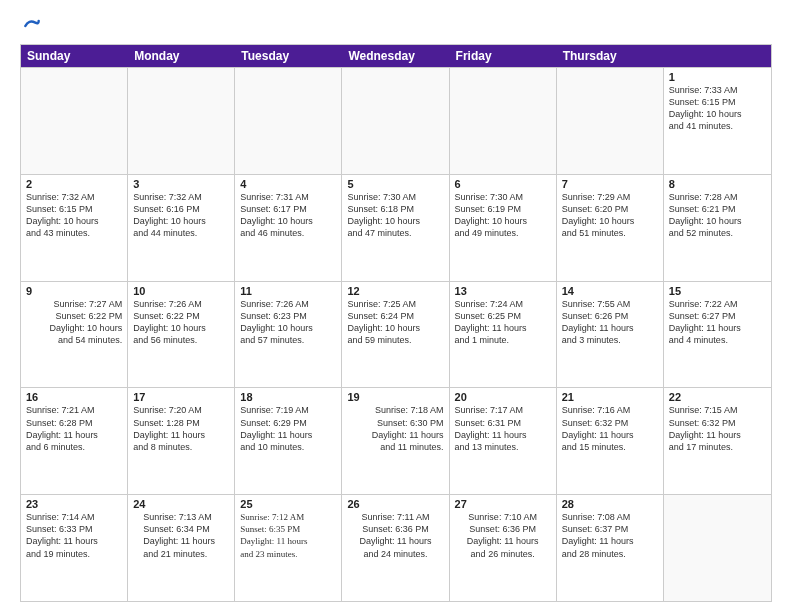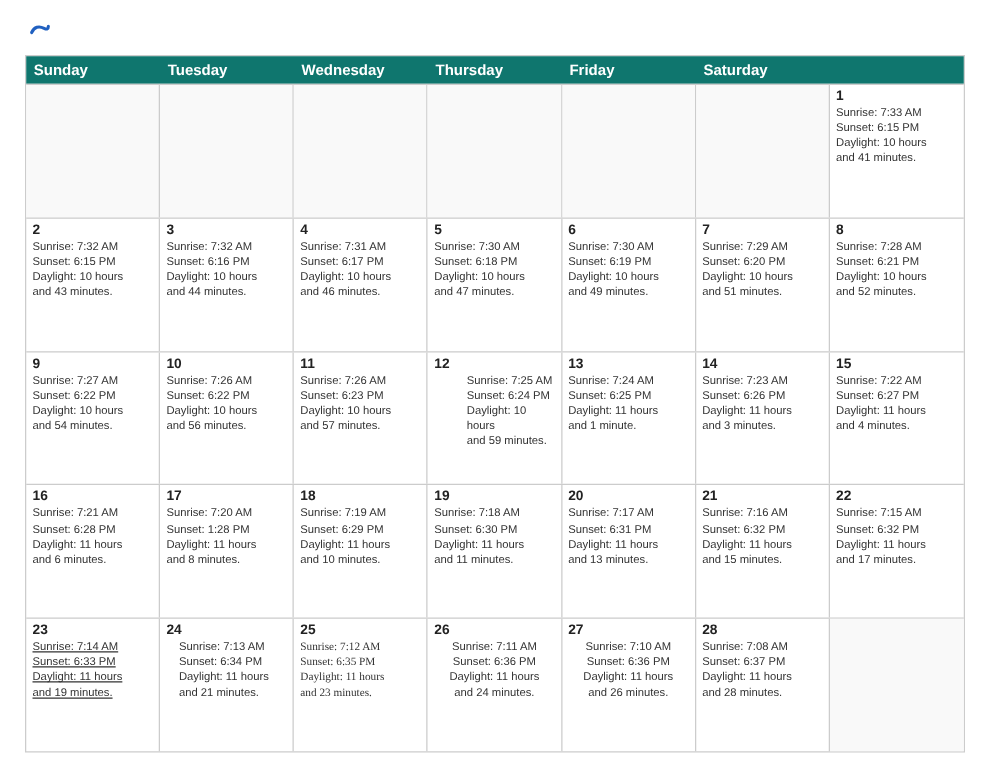--- a/index.html
+++ b/index.html
@@ -55,21 +55,21 @@
     }
     .calendar {
       flex: 1;
       display: flex;
       flex-direction: column;
       border: 1px solid #ccc;
     }
     .cal-header {
       display: grid;
       grid-template-columns: repeat(7, 1fr);
-      background: #0f766e;
+      background: #4c1d95;
     }
     .cal-header-cell {
       color: #fff;
       font-size: 12px;
       font-weight: bold;
       padding: 4px 6px;
       text-align: left;
     }
     .cal-body {
       flex: 1;
@@ -125,25 +125,25 @@
     </div>
     <div class="title-block">
       <div class="month-title"></div>
       <div class="location"></div>
     </div>
   </div>
 
   <div class="calendar">
     <div class="cal-header">
     <div class="cal-header-cell">Sunday</div>
+        <div class="cal-header-cell">Monday</div>
         <div class="cal-header-cell">Tuesday</div>
         <div class="cal-header-cell">Wednesday</div>
+        <div class="cal-header-cell">Friday</div>
         <div class="cal-header-cell">Thursday</div>
-        <div class="cal-header-cell">Friday</div>
-        <div class="cal-header-cell">Saturday</div>
       </div>
     <div class="cal-body">
     <div class="cal-row">
           <div class="cal-cell empty"></div>
           <div class="cal-cell empty"></div>
           <div class="cal-cell empty"></div>
           <div class="cal-cell empty"></div>
           <div class="cal-cell empty"></div>
           <div class="cal-cell empty"></div>
           <div class="cal-cell">
@@ -201,56 +201,56 @@
             <span class="day-num">8</span>
             <div class="info" style="white-space: pre-line;">Sunrise: 7:28 AM
 Sunset: 6:21 PM
 Daylight: 10 hours
 and 52 minutes.</div>
           </div>
         </div>
         <div class="cal-row">
           <div class="cal-cell">
             <span class="day-num">9</span>
-            <div class="info" style="white-space: pre-line;">Sunrise: 7:27 AM
+            <div class="info" style="white-space: pre-line; text-align: right;">Sunrise: 7:27 AM
 Sunset: 6:22 PM
 Daylight: 10 hours
 and 54 minutes.</div>
           </div>
           <div class="cal-cell">
             <span class="day-num">10</span>
             <div class="info" style="white-space: pre-line;">Sunrise: 7:26 AM
 Sunset: 6:22 PM
 Daylight: 10 hours
 and 56 minutes.</div>
           </div>
           <div class="cal-cell">
             <span class="day-num">11</span>
             <div class="info" style="white-space: pre-line;">Sunrise: 7:26 AM
 Sunset: 6:23 PM
 Daylight: 10 hours
 and 57 minutes.</div>
           </div>
           <div class="cal-cell">
             <span class="day-num">12</span>
-            <div class="info" style="white-space: pre-line; margin-left: 26px;">Sunrise: 7:25 AM
+            <div class="info" style="white-space: pre-line;">Sunrise: 7:25 AM
 Sunset: 6:24 PM
 Daylight: 10 hours
 and 59 minutes.</div>
           </div>
           <div class="cal-cell">
             <span class="day-num">13</span>
             <div class="info" style="white-space: pre-line;">Sunrise: 7:24 AM
 Sunset: 6:25 PM
 Daylight: 11 hours
 and 1 minute.</div>
           </div>
           <div class="cal-cell">
             <span class="day-num">14</span>
-            <div class="info" style="white-space: pre-line;">Sunrise: 7:23 AM
+            <div class="info" style="white-space: pre-line;">Sunrise: 7:55 AM
 Sunset: 6:26 PM
 Daylight: 11 hours
 and 3 minutes.</div>
           </div>
           <div class="cal-cell">
             <span class="day-num">15</span>
             <div class="info" style="white-space: pre-line;">Sunrise: 7:22 AM
 Sunset: 6:27 PM
 Daylight: 11 hours
 and 4 minutes.</div>
@@ -273,21 +273,21 @@
           </div>
           <div class="cal-cell">
             <span class="day-num">18</span>
             <div class="info" style="white-space: pre-line;">Sunrise: 7:19 AM
 Sunset: 6:29 PM
 Daylight: 11 hours
 and 10 minutes.</div>
           </div>
           <div class="cal-cell">
             <span class="day-num">19</span>
-            <div class="info" style="white-space: pre-line;">Sunrise: 7:18 AM
+            <div class="info" style="white-space: pre-line; text-align: right;">Sunrise: 7:18 AM
 Sunset: 6:30 PM
 Daylight: 11 hours
 and 11 minutes.</div>
           </div>
           <div class="cal-cell">
             <span class="day-num">20</span>
             <div class="info" style="white-space: pre-line;">Sunrise: 7:17 AM
 Sunset: 6:31 PM
 Daylight: 11 hours
 and 13 minutes.</div>
@@ -303,21 +303,21 @@
             <span class="day-num">22</span>
             <div class="info" style="white-space: pre-line;">Sunrise: 7:15 AM
 Sunset: 6:32 PM
 Daylight: 11 hours
 and 17 minutes.</div>
           </div>
         </div>
         <div class="cal-row">
           <div class="cal-cell">
             <span class="day-num">23</span>
-            <div class="info" style="white-space: pre-line; text-decoration: underline;">Sunrise: 7:14 AM
+            <div class="info" style="white-space: pre-line;">Sunrise: 7:14 AM
 Sunset: 6:33 PM
 Daylight: 11 hours
 and 19 minutes.</div>
           </div>
           <div class="cal-cell">
             <span class="day-num">24</span>
             <div class="info" style="white-space: pre-line; margin-left: 10px;">Sunrise: 7:13 AM
 Sunset: 6:34 PM
 Daylight: 11 hours
 and 21 minutes.</div>

